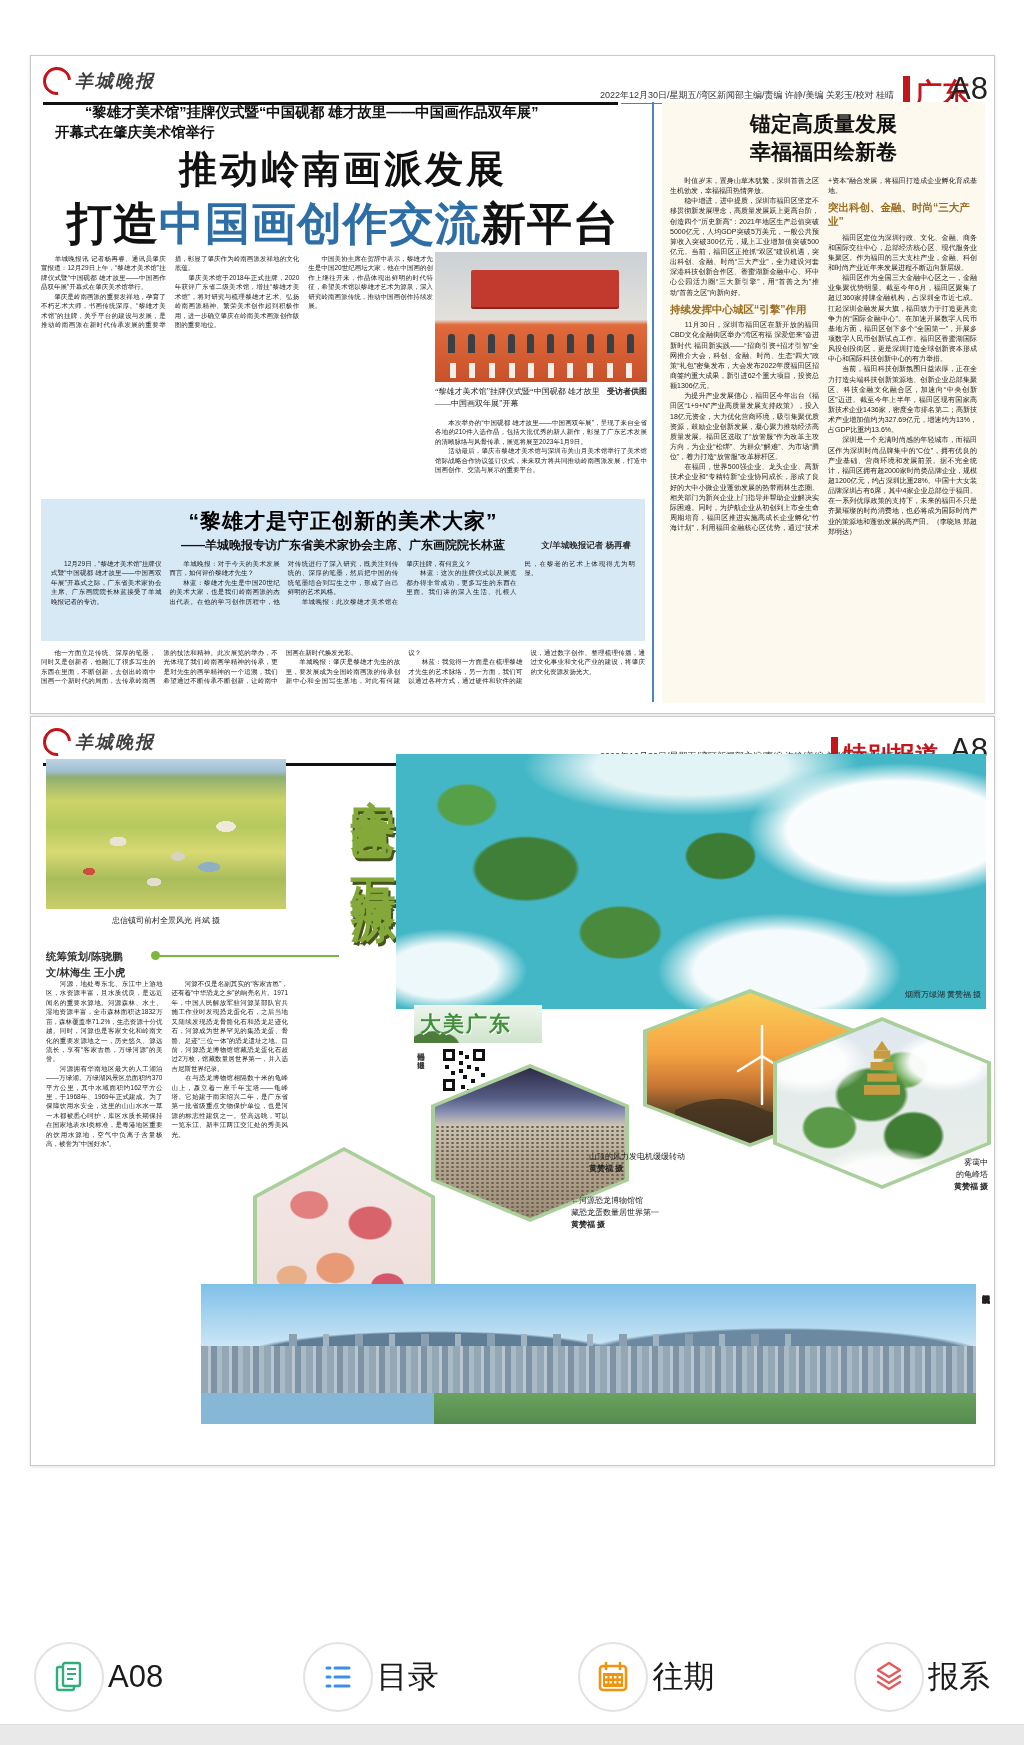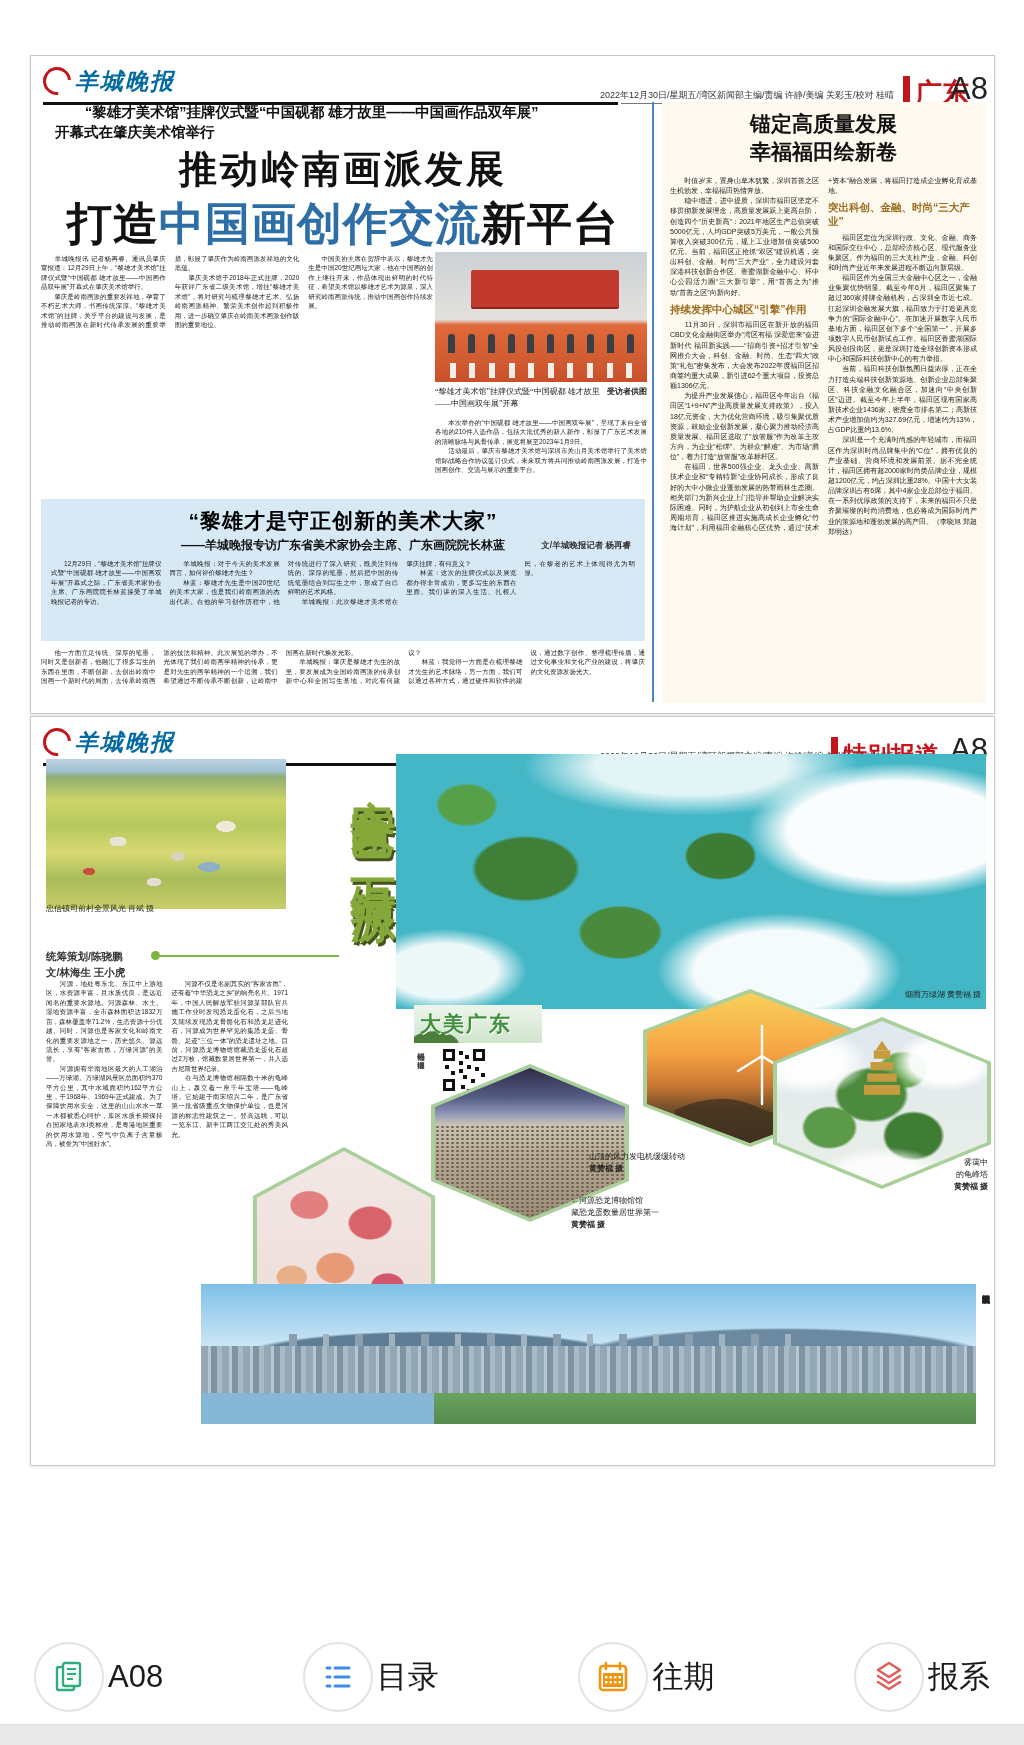--- a/index.html
+++ b/index.html
@@ -1,21 +1,21 @@
 <!DOCTYPE html>
 <html><head>
 <meta charset="utf-8">
 <style>
   html,body{margin:0;padding:0;background:#fff;font-family:"Liberation Sans",sans-serif;}
   .stage{position:relative;width:1024px;height:1745px;background:#fff;overflow:hidden;margin:0 auto;}
   .page{position:absolute;left:30px;width:963px;background:#fff;border:1px solid #c9c9c9;box-shadow:0 1px 3px rgba(0,0,0,.12);}
   
   .mast-logo{position:absolute;left:12px;top:10px;height:30px;display:flex;align-items:center;gap:4px;}
   .mast-emblem{width:22px;height:22px;border:3px solid #c3161c;border-radius:50%;border-right-color:transparent;transform:rotate(40deg);}
-  .mast-name{color:#0369a1;font-family:Liberation Sans, sans-serif;font-style:italic;font-weight:bold;font-size:23px;letter-spacing:2px;}
+  .mast-name{color:#404040;font-family:Liberation Sans, sans-serif;font-style:italic;font-weight:bold;font-size:18px;letter-spacing:2px;}
   .rule-thick{position:absolute;left:12px;top:46px;width:575px;height:3px;background:#111;}
   .rule-thin{position:absolute;left:590px;top:47px;width:278px;height:1px;background:#777;}
   .dateline{position:absolute;right:100px;top:33px;font-size:9px;color:#333;white-space:nowrap;}
   .sec-bar{position:absolute;top:20px;width:7px;height:33px;background:#c3161c;}
   .sec-name{position:absolute;top:19px;color:#c3161c;font-weight:bold;}
   .sec-page{position:absolute;top:15px;right:6px;color:#222;font-size:31px;font-weight:400;}
   
   .kicker{position:absolute;left:24px;top:46px;width:590px;font-size:14.5px;font-weight:600;color:#111;line-height:1.4;}
   .kicker .ind{padding-left:30px;display:block;}
   .h1a{position:absolute;left:10px;top:88px;width:604px;text-align:center;font-size:38px;font-weight:800;color:#111;letter-spacing:3px;}
@@ -45,21 +45,21 @@
   .ft-cols{position:absolute;left:8px;top:74px;width:307px;height:520px;column-count:2;column-gap:9px;overflow:hidden;}
   .ft-cols .bodytext{font-size:7px;line-height:1.45;}
   .ft-sub{font-size:10.5px;font-weight:800;color:#9c6d1e;margin:5px 0 4px 0;line-height:1.3;}
   
   .village{position:absolute;left:15px;top:42px;width:240px;height:150px;overflow:hidden;
      background:linear-gradient(180deg,#bcd3e2 0%,#9fc0d4 8%,#8fae72 12%,#cdd468 28%,#b5c95e 45%,#d9d973 62%,#a8bd5a 80%,#c9ce6a 100%);}
   .village::after{content:"";position:absolute;inset:0;
      background:radial-gradient(14px 8px at 30% 55%,#e8e3d4 60%,transparent 62%),radial-gradient(12px 7px at 55% 65%,#d8d2c2 60%,transparent 62%),
      radial-gradient(16px 9px at 75% 45%,#efe9da 60%,transparent 62%),radial-gradient(10px 6px at 18% 75%,#c9513a 60%,transparent 62%),
      radial-gradient(12px 7px at 45% 82%,#e3ded0 60%,transparent 62%),radial-gradient(18px 8px at 68% 72%,#8fb0c4 60%,transparent 63%);}
-  .v-cap{position:absolute;left:15px;top:186px;width:240px;text-align:left;}
+  .v-cap{position:absolute;left:15px;top:198px;width:240px;text-align:center;}
   .byline2{position:absolute;left:15px;top:232px;font-size:10.5px;font-weight:700;color:#333;line-height:1.5;}
   .green-dot{position:absolute;left:120px;top:234px;width:9px;height:9px;border-radius:50%;background:#7cb63f;}
   .green-line{position:absolute;left:128px;top:238px;width:180px;height:2px;background:#7cb63f;}
   .p2cols{position:absolute;left:15px;top:262px;width:242px;height:332px;column-count:2;column-gap:9px;overflow:hidden;}
   .vtitle{position:absolute;left:312px;top:46px;height:470px;writing-mode:vertical-rl;text-orientation:upright;
      font-size:45px;font-weight:900;color:#85a83a;text-shadow:2px 3px 0 #46531c;letter-spacing:7px;font-family:"Liberation Sans",sans-serif;}
   .lake{position:absolute;left:365px;top:37px;width:590px;height:255px;overflow:hidden;background:#43b7c6;}
   .lake::before{content:"";position:absolute;inset:0;
      background:radial-gradient(90px 55px at 22% 45%,#3f7f37 55%,transparent 60%),radial-gradient(70px 45px at 38% 70%,#4a8a3c 55%,transparent 60%),
      radial-gradient(60px 40px at 55% 40%,#3c7c35 55%,transparent 60%),radial-gradient(50px 35px at 12% 20%,#57a04a 55%,transparent 62%);}

